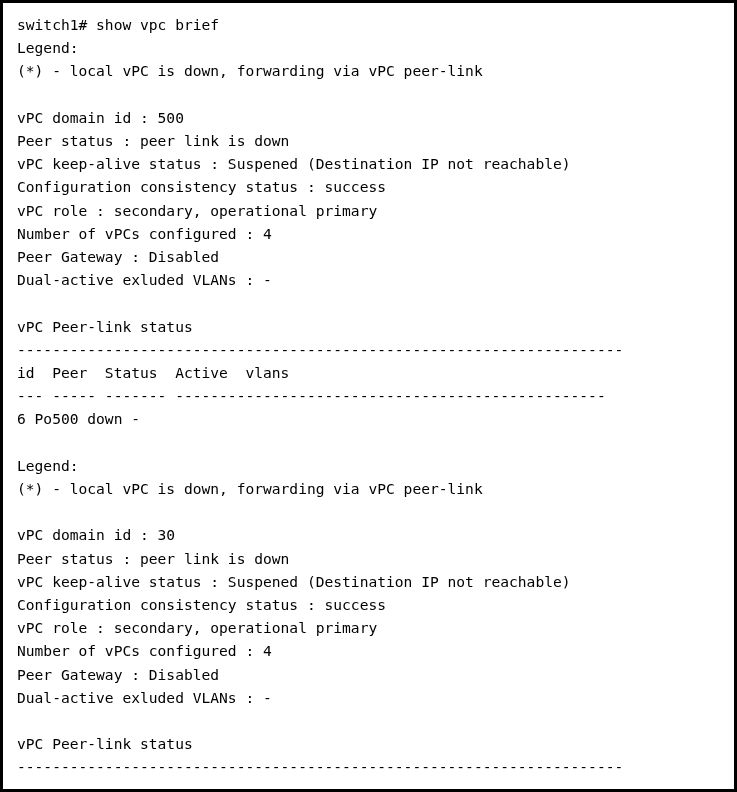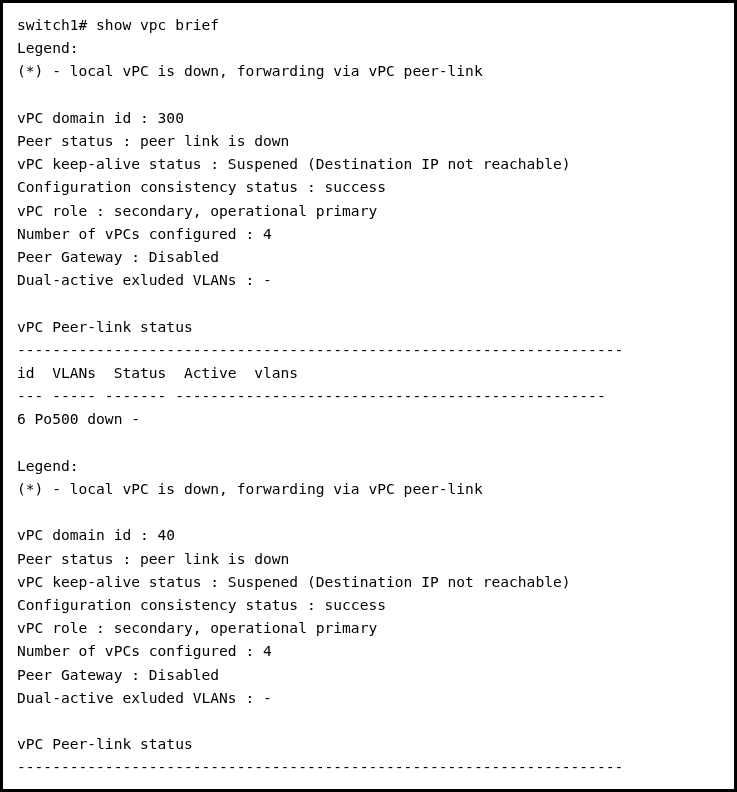--- a/index.html
+++ b/index.html
@@ -35,39 +35,39 @@
   }
 </style>
 </head>
 <body>
 
 <div class="terminal-frame">
   <div class="term-line">switch1# show vpc brief</div>
   <div class="term-line">Legend:</div>
   <div class="term-line">(*) - local vPC is down, forwarding via vPC peer-link</div>
   <div class="term-line blank"></div>
-  <div class="term-line">vPC domain id : 300</div>
+  <div class="term-line">vPC domain id : 500</div>
   <div class="term-line">Peer status : peer link is down</div>
   <div class="term-line">vPC keep-alive status : Suspened (Destination IP not reachable)</div>
   <div class="term-line">Configuration consistency status : success</div>
   <div class="term-line">vPC role : secondary, operational primary</div>
   <div class="term-line">Number of vPCs configured : 4</div>
   <div class="term-line">Peer Gateway : Disabled</div>
   <div class="term-line">Dual-active exluded VLANs : -</div>
   <div class="term-line blank"></div>
   <div class="term-line">vPC Peer-link status</div>
   <div class="term-line">---------------------------------------------------------------------</div>
-  <div class="term-line">id  VLANs  Status  Active  vlans</div>
+  <div class="term-line">id  Peer  Status  Active  vlans</div>
   <div class="term-line">--- ----- ------- -------------------------------------------------</div>
   <div class="term-line">6 Po500 down -</div>
   <div class="term-line blank"></div>
   <div class="term-line">Legend:</div>
   <div class="term-line">(*) - local vPC is down, forwarding via vPC peer-link</div>
   <div class="term-line blank"></div>
-  <div class="term-line">vPC domain id : 40</div>
+  <div class="term-line">vPC domain id : 30</div>
   <div class="term-line">Peer status : peer link is down</div>
   <div class="term-line">vPC keep-alive status : Suspened (Destination IP not reachable)</div>
   <div class="term-line">Configuration consistency status : success</div>
   <div class="term-line">vPC role : secondary, operational primary</div>
   <div class="term-line">Number of vPCs configured : 4</div>
   <div class="term-line">Peer Gateway : Disabled</div>
   <div class="term-line">Dual-active exluded VLANs : -</div>
   <div class="term-line blank"></div>
   <div class="term-line">vPC Peer-link status</div>
   <div class="term-line">---------------------------------------------------------------------</div>

